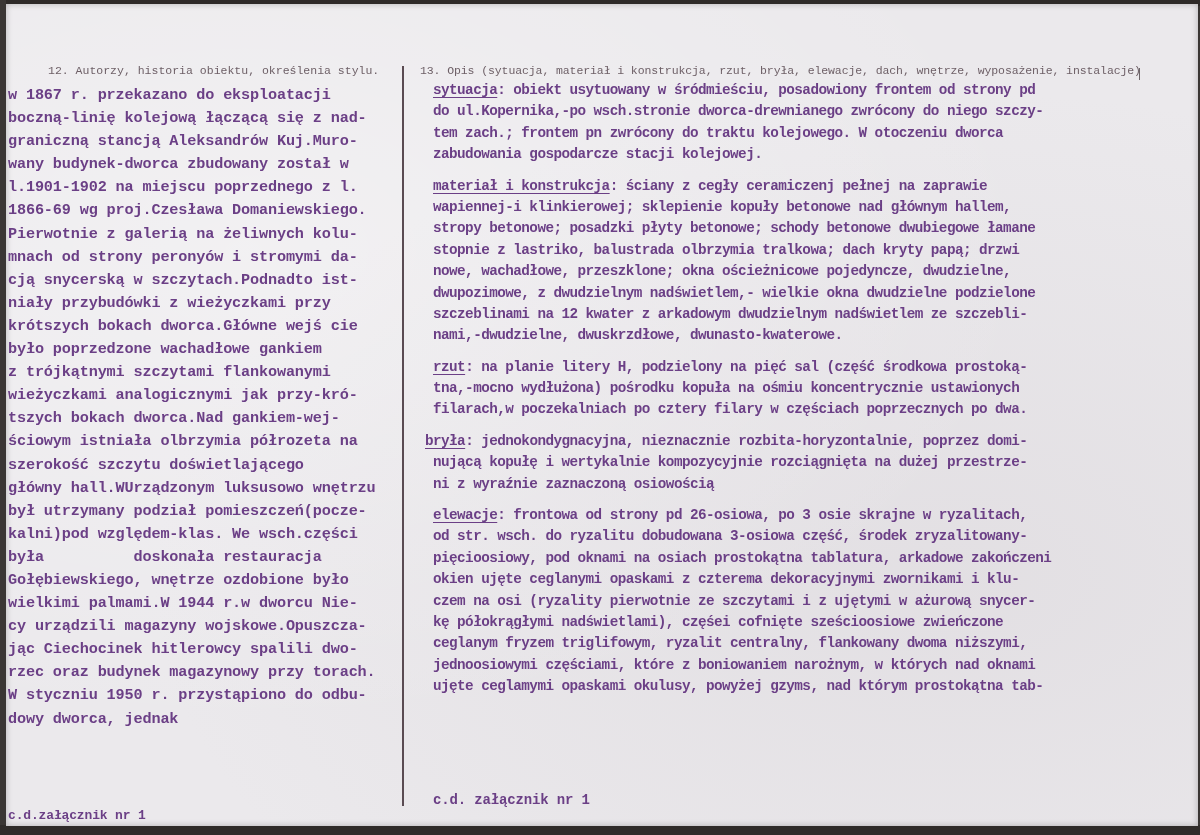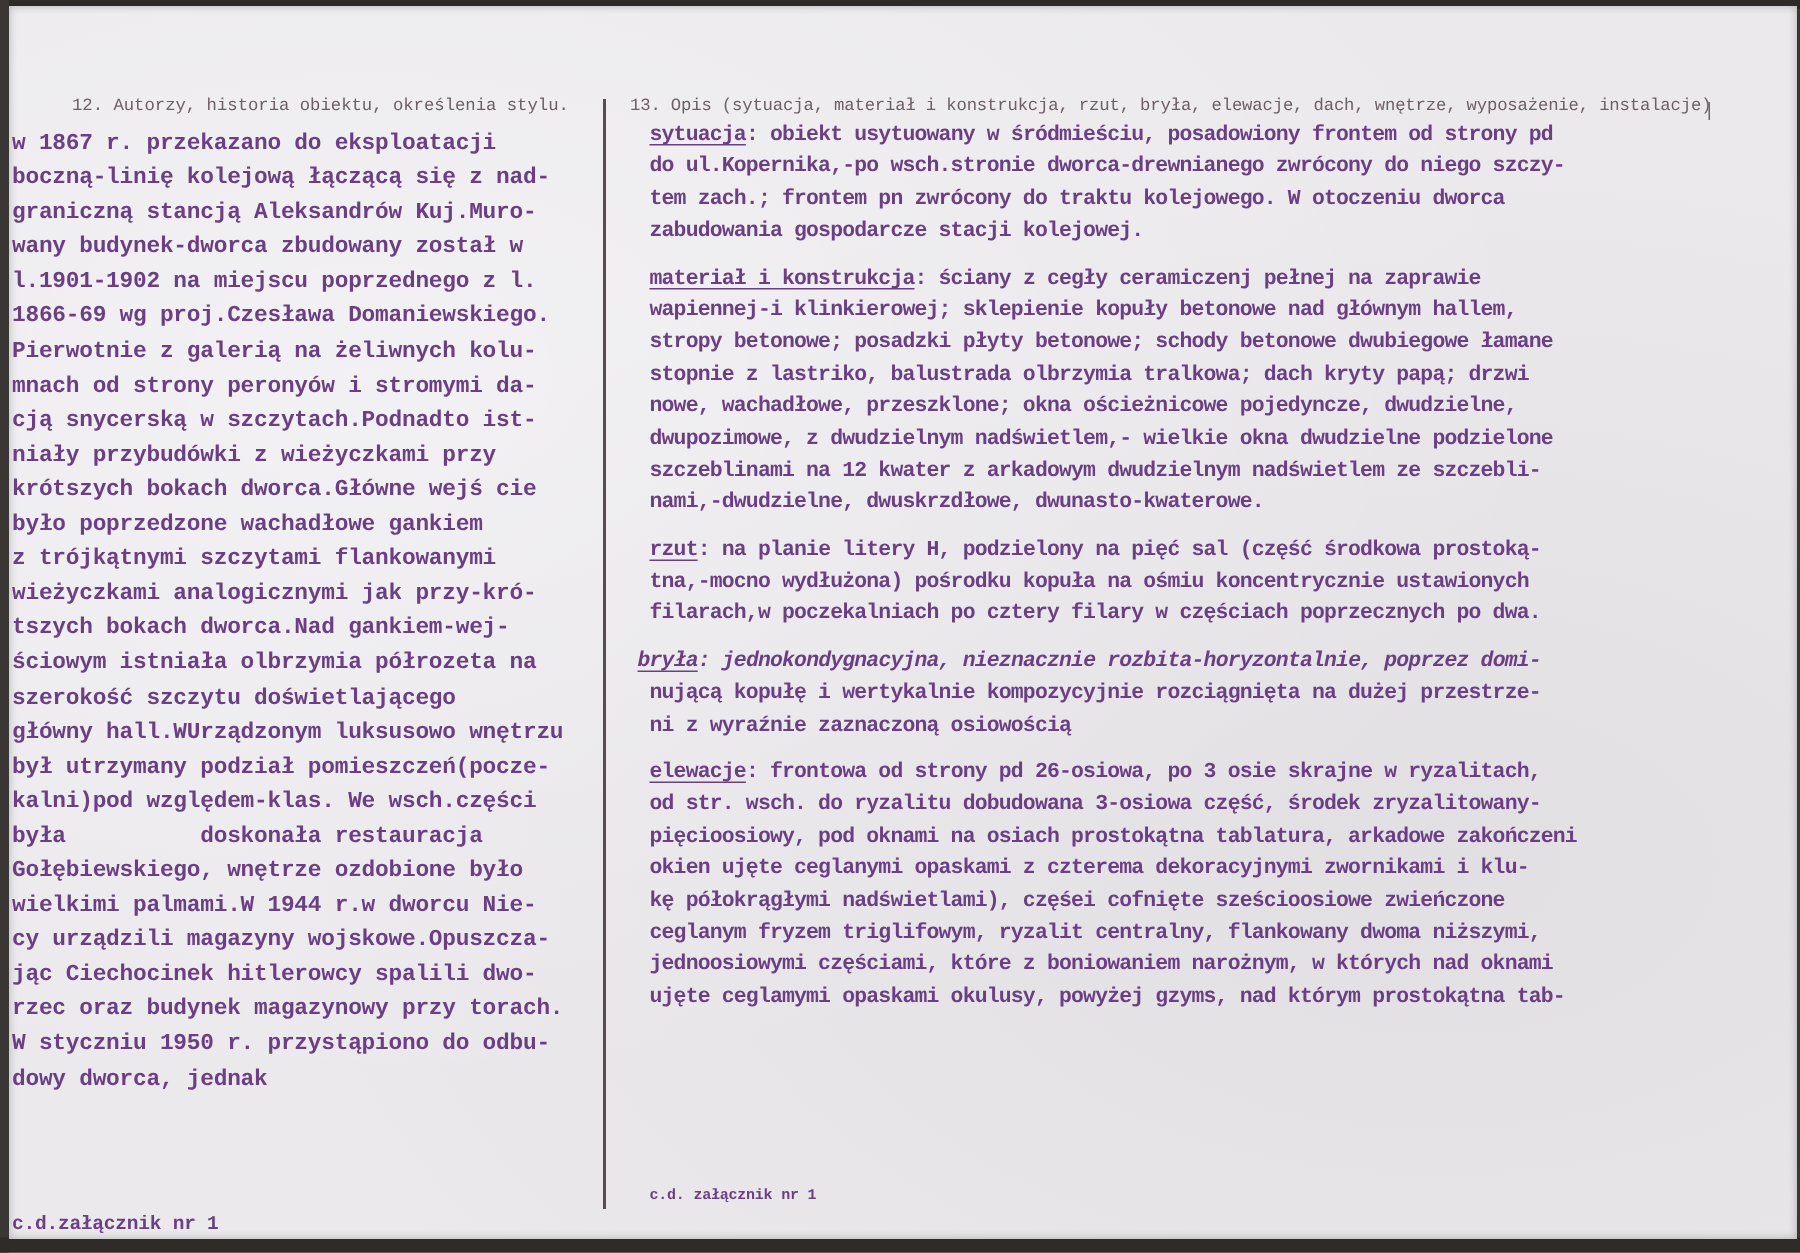--- a/index.html
+++ b/index.html
@@ -115,31 +115,32 @@
   <div class="line">nami,-dwudzielne, dwuskrzdłowe, dwunasto-kwaterowe.</div>
   <div class="gap"></div>
 
   <div class="line">
     <span class="heading">rzut</span><span>: na planie litery H, podzielony na pięć sal (część środkowa prostoką-</span>
   </div>
   <div class="line">tna,-mocno wydłużona) pośrodku kopuła na ośmiu koncentrycznie ustawionych</div>
   <div class="line">filarach,w poczekalniach po cztery filary w częściach poprzecznych po dwa.</div>
   <div class="gap"></div>
 
-  <div class="line" style="margin-left:-8px;font-style:italic;">
+  <div class="line" style="margin-left:-8px;">
     <span class="heading">bryła</span><span>: jednokondygnacyjna, nieznacznie rozbita-horyzontalnie, poprzez domi-</span>
   </div>
   <div class="line">nującą kopułę i wertykalnie  kompozycyjnie rozciągnięta na dużej przestrze-</div>
   <div class="line">ni z wyraźnie zaznaczoną osiowością</div>
   <div class="gap"></div>
 
   <div class="line">
     <span class="heading">elewacje</span><span>: frontowa od strony pd 26-osiowa, po 3 osie skrajne w ryzalitach,</span>
   </div>
   <div class="line">od str. wsch. do ryzalitu dobudowana 3-osiowa część, środek zryzalitowany-</div>
   <div class="line">pięcioosiowy, pod oknami na osiach prostokątna tablatura, arkadowe zakończeni</div>
   <div class="line">okien ujęte ceglanymi opaskami z czterema dekoracyjnymi zwornikami i klu-</div>
+  <div class="line">czem na osi (ryzality pierwotnie ze szczytami i z ujętymi w ażurową snycer-</div>
   <div class="line">kę półokrągłymi nadświetlami), częśei cofnięte sześcioosiowe zwieńczone</div>
   <div class="line">ceglanym fryzem triglifowym, ryzalit centralny, flankowany dwoma niższymi,</div>
   <div class="line">jednoosiowymi częściami, które z boniowaniem narożnym, w których nad oknami</div>
   <div class="line">ujęte ceglamymi opaskami okulusy, powyżej gzyms, nad którym prostokątna tab-</div>
 </div>
-<div class="typed footer-right" style="font-size:10px;font-family:Liberation Mono, monospace;">c.d. załącznik nr 1</div>
+<div class="typed footer-right" style="font-size:14px;font-family:Liberation Mono, monospace;">c.d. załącznik nr 1</div>
 
 </body></html>

